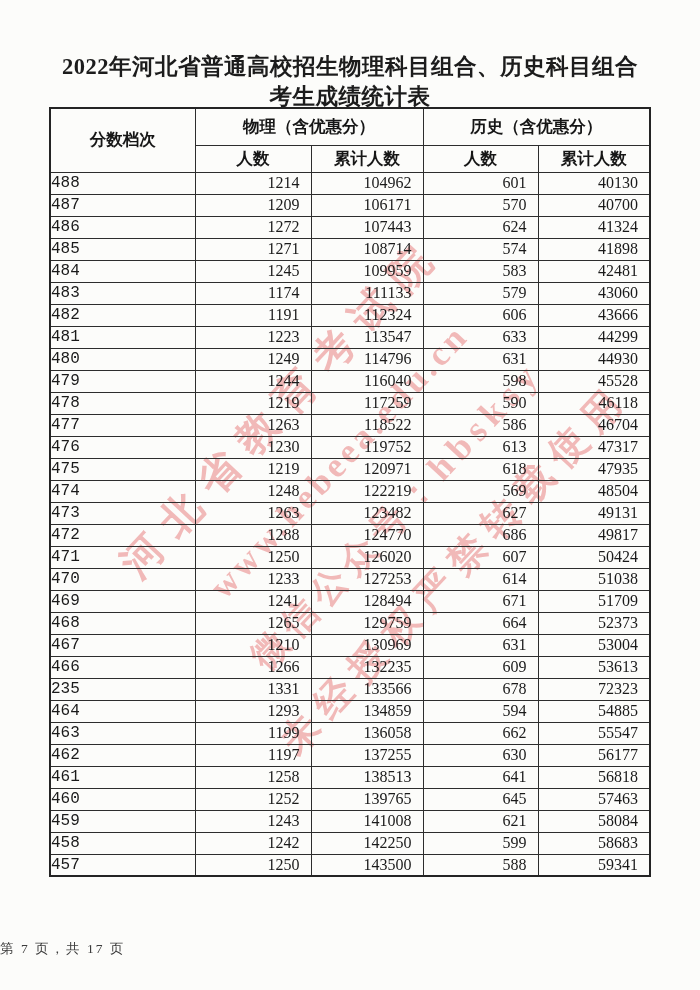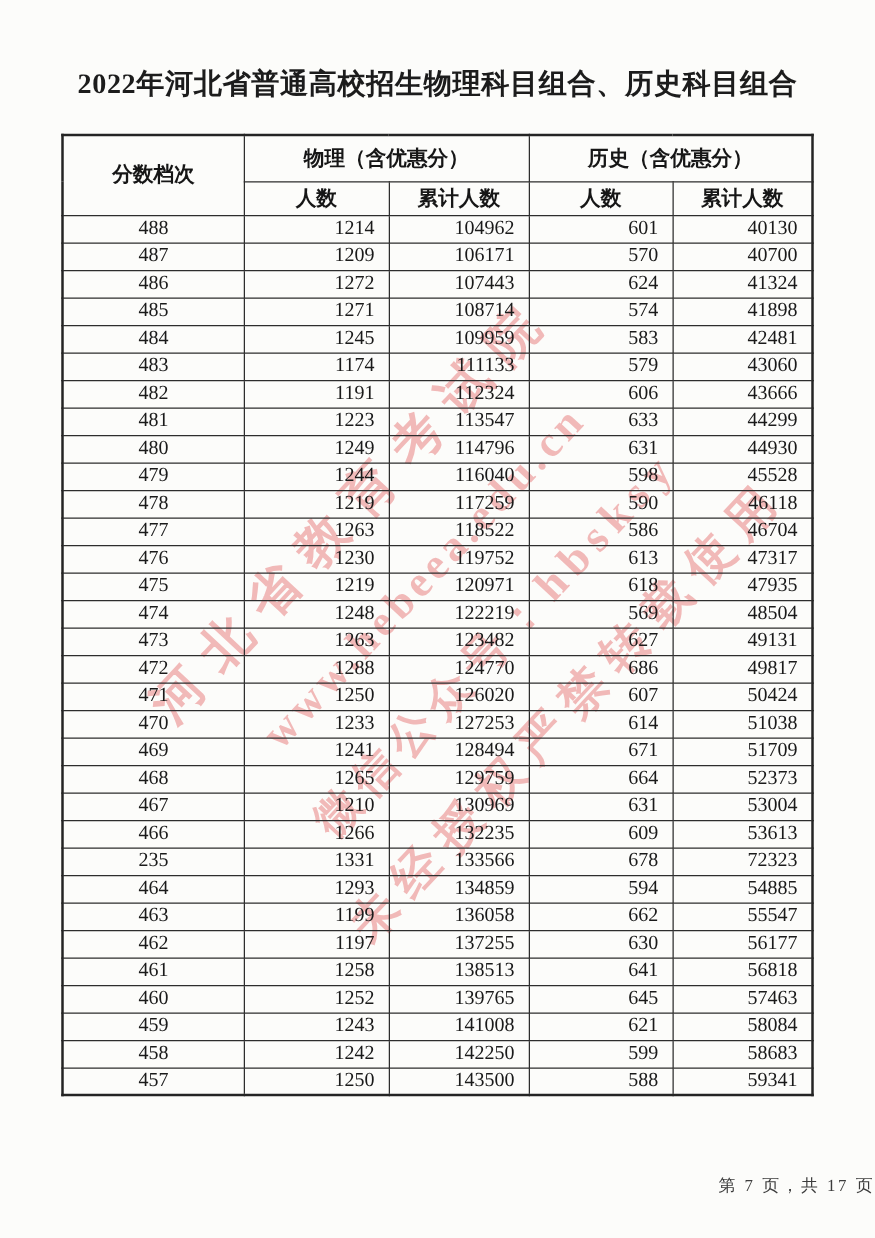--- a/index.html
+++ b/index.html
@@ -52,21 +52,21 @@
   }
   .row-group th { height: 37px; }
   .row-sub th   { height: 27px; }
   .score-table td {
     height: 22px;
     font-size: 16px;
     line-height: 1;
     color: #1a1a1a;
     padding: 0;
   }
-  td.c-score { text-align: center; }
+  td.c-score { text-align: left; font-family: Liberation Mono, monospace; }
   td.c-num   { text-align: right; padding-right: 11px; }
   
   .watermark {
     position: absolute;
     left: 368px; top: 488px;
     transform: translate(-50%, -50%) rotate(-47deg);
     text-align: center;
     white-space: nowrap;
     opacity: 0.42;
     pointer-events: none;
@@ -74,40 +74,41 @@
   .wm-line { line-height: 79px; font-weight: 700; }
   .wm-1 { font-size: 41px; letter-spacing: 15px; }
   .wm-2 { font-size: 35px; letter-spacing: 4px; }
   .wm-3 { font-size: 36px; letter-spacing: 7px; }
   .wm-4 { font-size: 38px; letter-spacing: 11px; }
   
   .footer {
     position: absolute;
     top: 940px; left: 0;
     width: 700px;
-    text-align: right;
+    text-align: left;
     font-size: 13.5px;
     letter-spacing: 2px;
     color: #3c3c3c;
   }
 </style>
 </head>
 <body>
 
 <div class="page">
 
   <div class="watermark" style="color: rgb(226, 95, 95);">
     <div class="wm-line wm-1">河北省教育考试院</div>
     <div class="wm-line wm-2">www.hebeea.edu.cn</div>
     <div class="wm-line wm-3">微信公众号：hbsksy</div>
     <div class="wm-line wm-4">未经授权严禁转载使用</div>
   </div>
 
   <div class="title-block">
     <div class="title-line">2022年河北省普通高校招生物理科目组合、历史科目组合</div>
+    <div class="title-line">考生成绩统计表</div>
   </div>
 
   <table class="score-table">
     <colgroup>
       <col style="width:145px">
       <col style="width:116px">
       <col style="width:112px">
       <col style="width:115px">
       <col style="width:112px">
     </colgroup>

